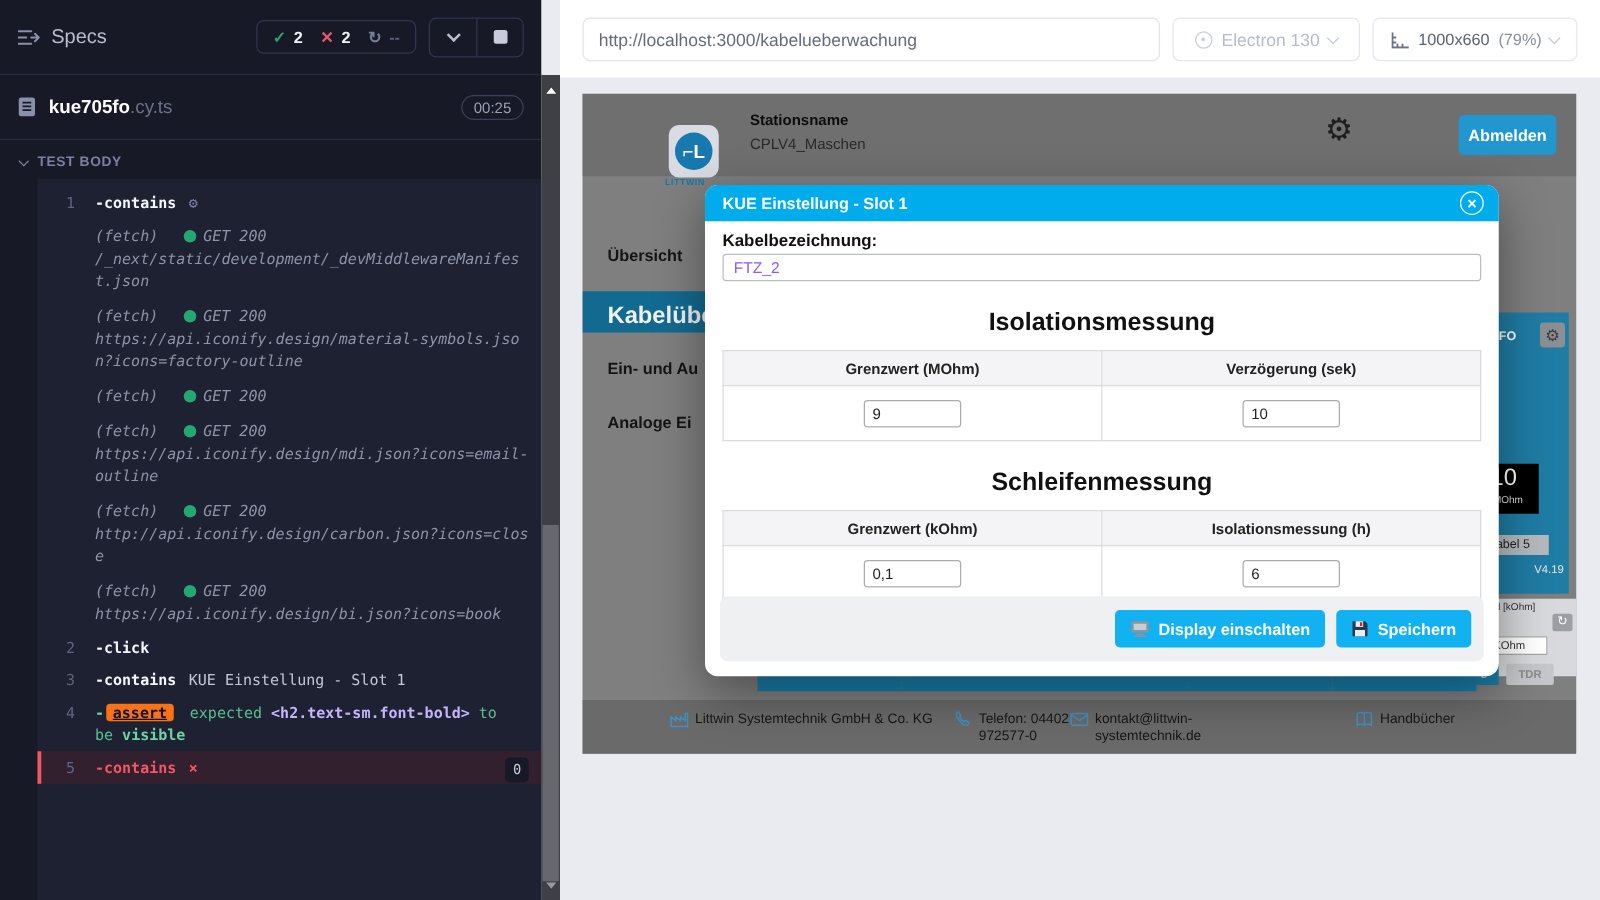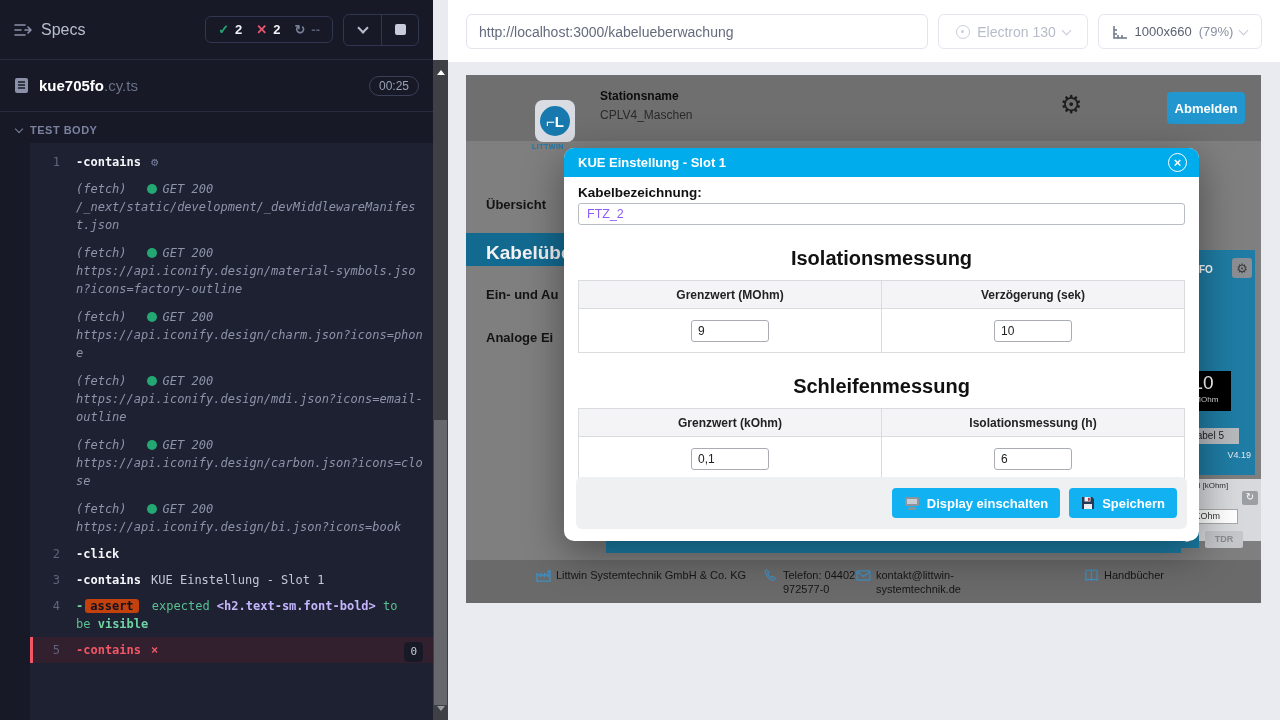--- a/index.html
+++ b/index.html
@@ -33,21 +33,21 @@
   .cmdrow { position:relative; display:flex; padding:4px 10px 4px 8px; }
   .gutter { width:22px; flex:none; text-align:right; color:#5e657c; margin-right:16px; font-size:12px; }
   .cmd-name { color:#f5f6fa; font-weight:bold; white-space:nowrap; }
   .cmd-arg { color:#c3c7d6; margin-left:10px; }
   .gear-sm { color:#7b81a0; font-size:12px; margin-left:10px; }
   .fetchrow { padding:5px 10px 5px 46px; color:#8e93a9; font-style:italic; }
   .fetch-line1 { display:flex; align-items:center; gap:6px; }
   .dot-green { width:10px; height:10px; border-radius:50%; background:#23a873; flex:none; margin-left:14px; }
   .fetch-url { overflow-wrap:break-word; word-break:break-all; max-width:350px; }
   .assert-text { color:#5ac08f; max-width:340px; overflow-wrap:break-word; }
-  .assert-badge { background:#c2410c; color:#10131f; font-weight:bold; border-radius:3px; padding:0px 5px; margin:0 6px 0 2px; font-style:normal; }
+  .assert-badge { background:#f97316; color:#10131f; font-weight:bold; border-radius:3px; padding:0px 5px; margin:0 6px 0 2px; font-style:normal;text-decoration:underline; }
   .assert-sel { font-weight:bold; color:#c4b5fd; }
   .assert-bold { font-weight:bold; color:#6fd3a4; }
   .row-failed { background:#33202f; border-left:3px solid #f25767; padding-left:5px; }
   .row-failed .cmd-name, .row-failed .fail-x { color:#f25767; }
   .fail-x { margin-left:10px; font-weight:bold; }
   .count-pill { position:absolute; right:10px; top:5px; background:#171a26; color:#c6cad9; font-size:11px; border-radius:4px; padding:1px 6px; }
 
   
   .rep-scrollbar { position:absolute; left:433px; top:60px; width:15px; height:660px; background:#3f4045; }
   .sb-arrow { position:absolute; left:0; width:15px; height:16px; display:flex; align-items:center; justify-content:center; }
@@ -199,37 +199,36 @@
           <span>GET 200</span>
         </div>
         <div class="fetch-url">https://api.iconify.design/material-symbols.json?icons=factory-outline</div>
       </div>
       <div class="fetchrow">
         <div class="fetch-line1">
           <span>(fetch)</span>
           <span class="dot-green"></span>
           <span>GET 200</span>
         </div>
-        <div class="fetch-url">https://api.iconify.design/charm.json?icons=phone</div>
       </div>
       <div class="fetchrow">
         <div class="fetch-line1">
           <span>(fetch)</span>
           <span class="dot-green"></span>
           <span>GET 200</span>
         </div>
         <div class="fetch-url">https://api.iconify.design/mdi.json?icons=email-outline</div>
       </div>
       <div class="fetchrow">
         <div class="fetch-line1">
           <span>(fetch)</span>
           <span class="dot-green"></span>
           <span>GET 200</span>
         </div>
-        <div class="fetch-url">https://api.iconify.design/carbon.json?icons=close</div>
+        <div class="fetch-url">http://api.iconify.design/carbon.json?icons=close</div>
       </div>
       <div class="fetchrow">
         <div class="fetch-line1">
           <span>(fetch)</span>
           <span class="dot-green"></span>
           <span>GET 200</span>
         </div>
         <div class="fetch-url">https://api.iconify.design/bi.json?icons=book</div>
       </div>
 

